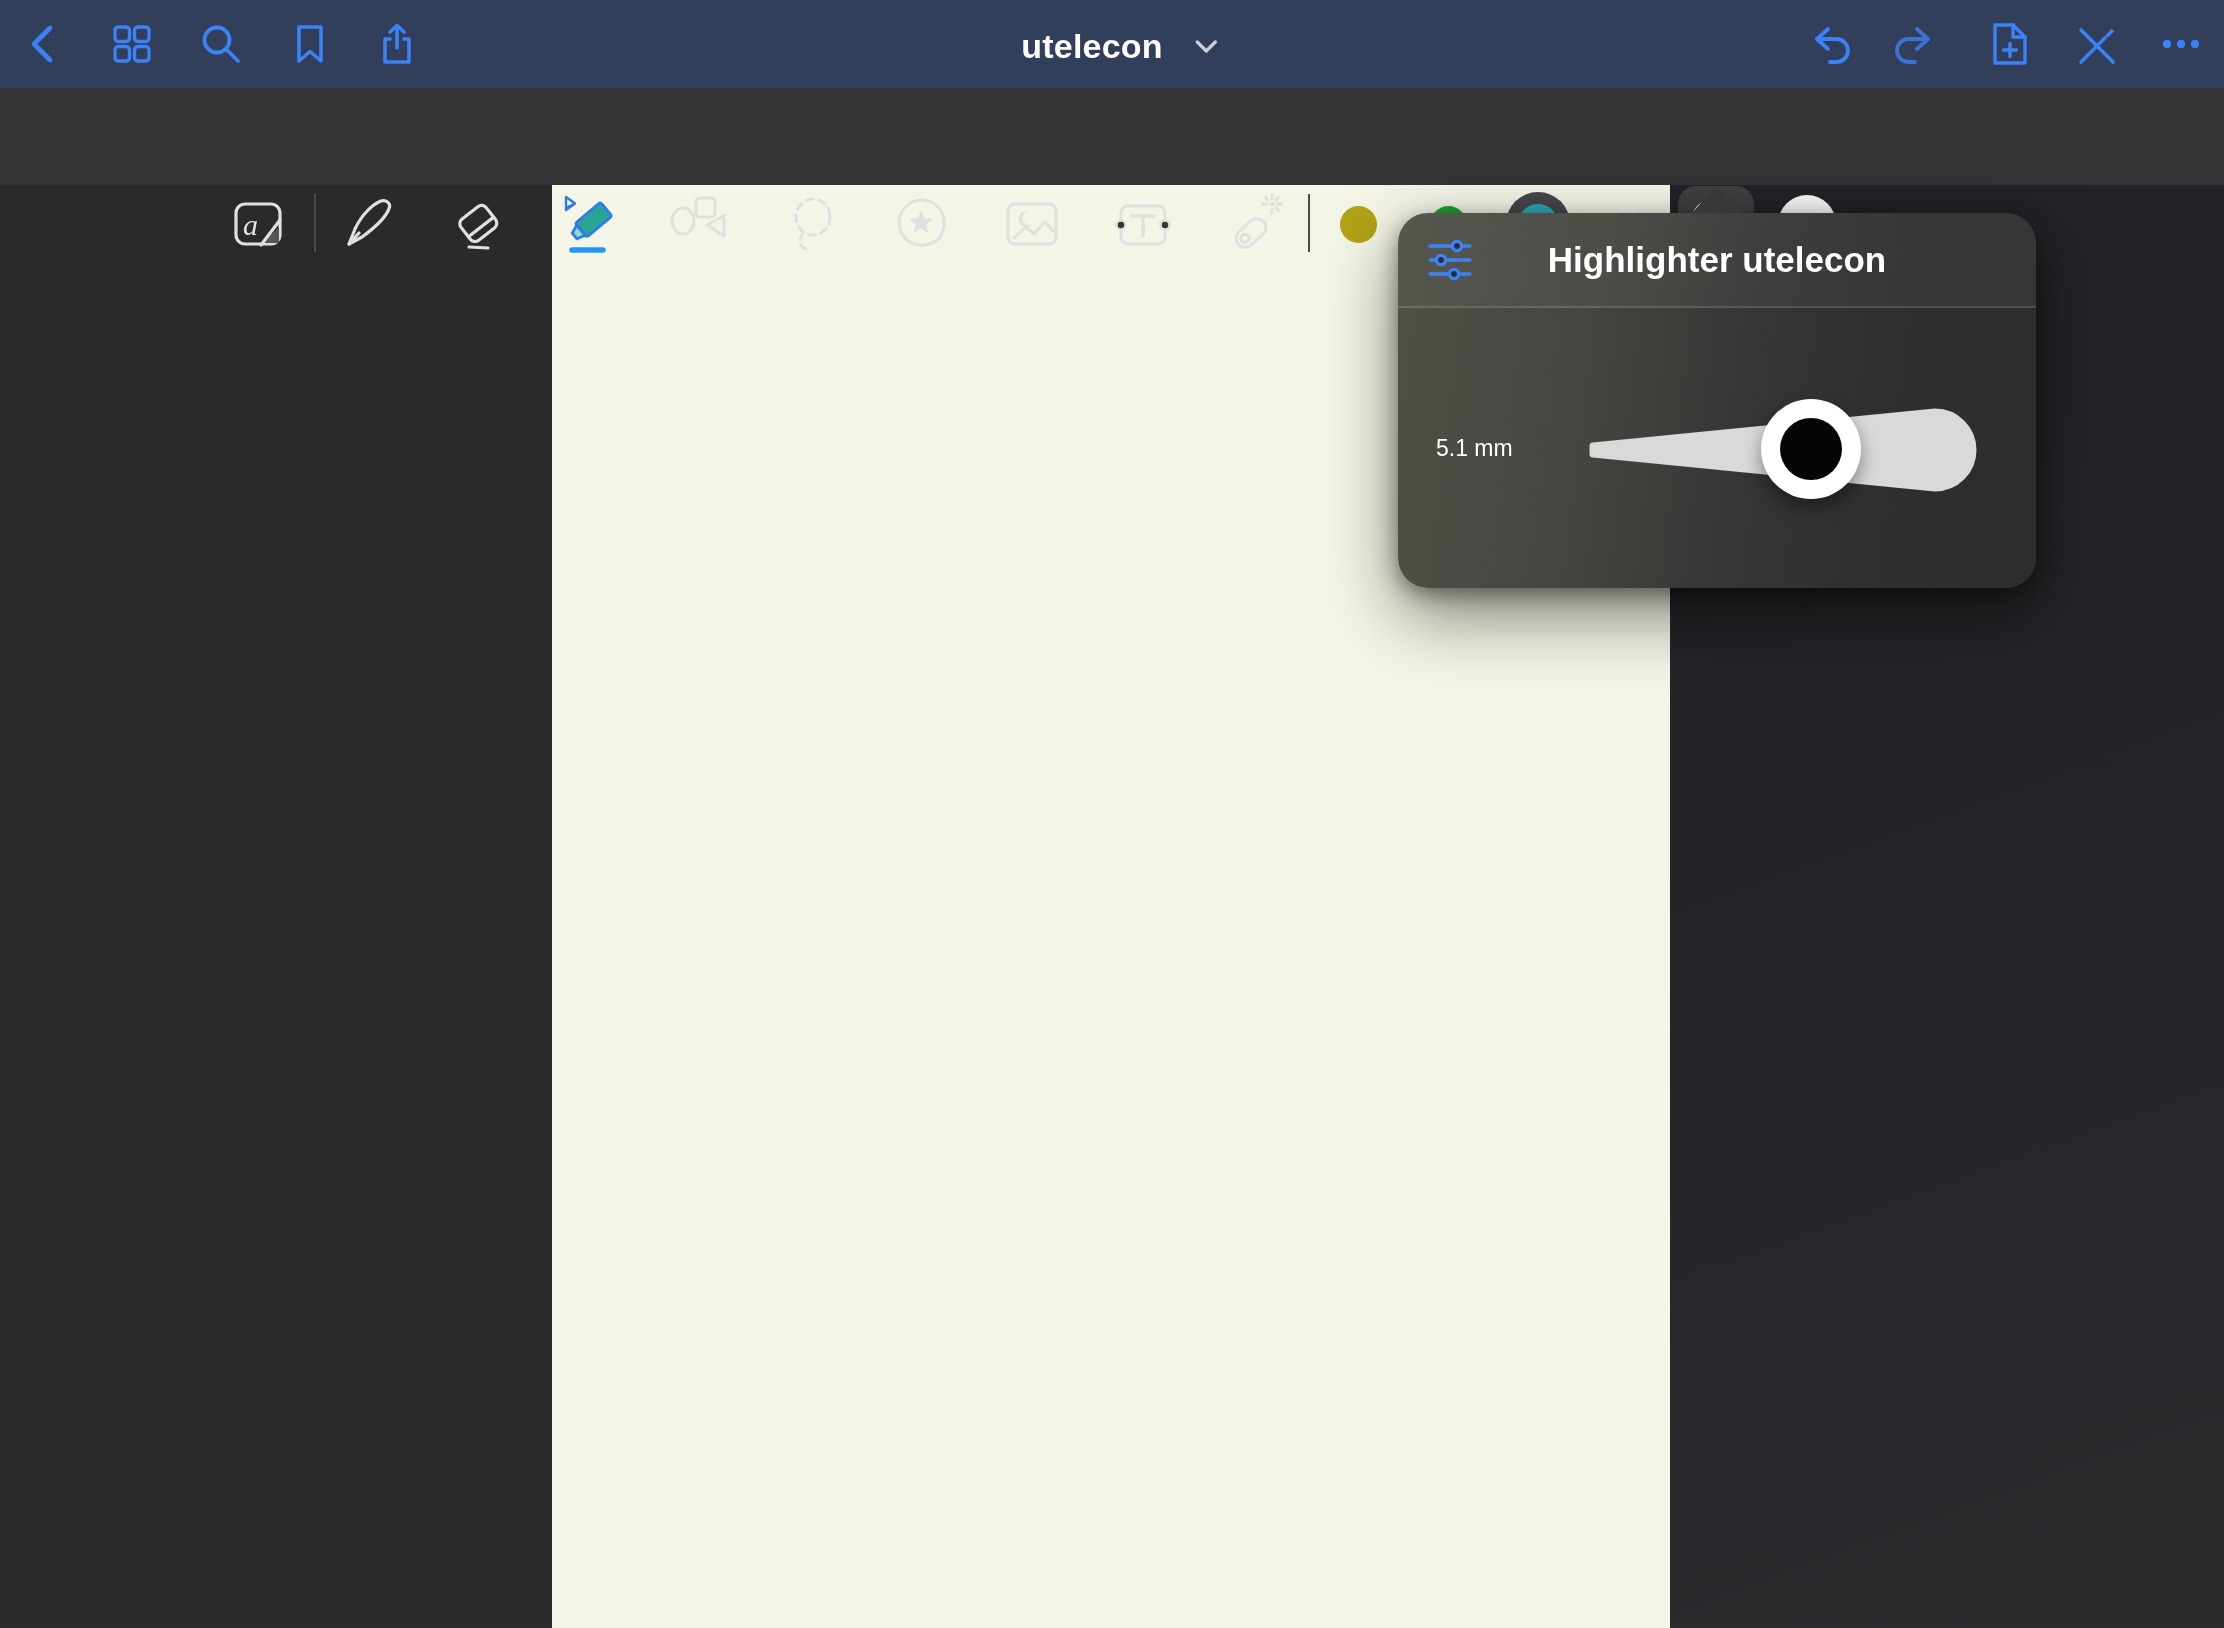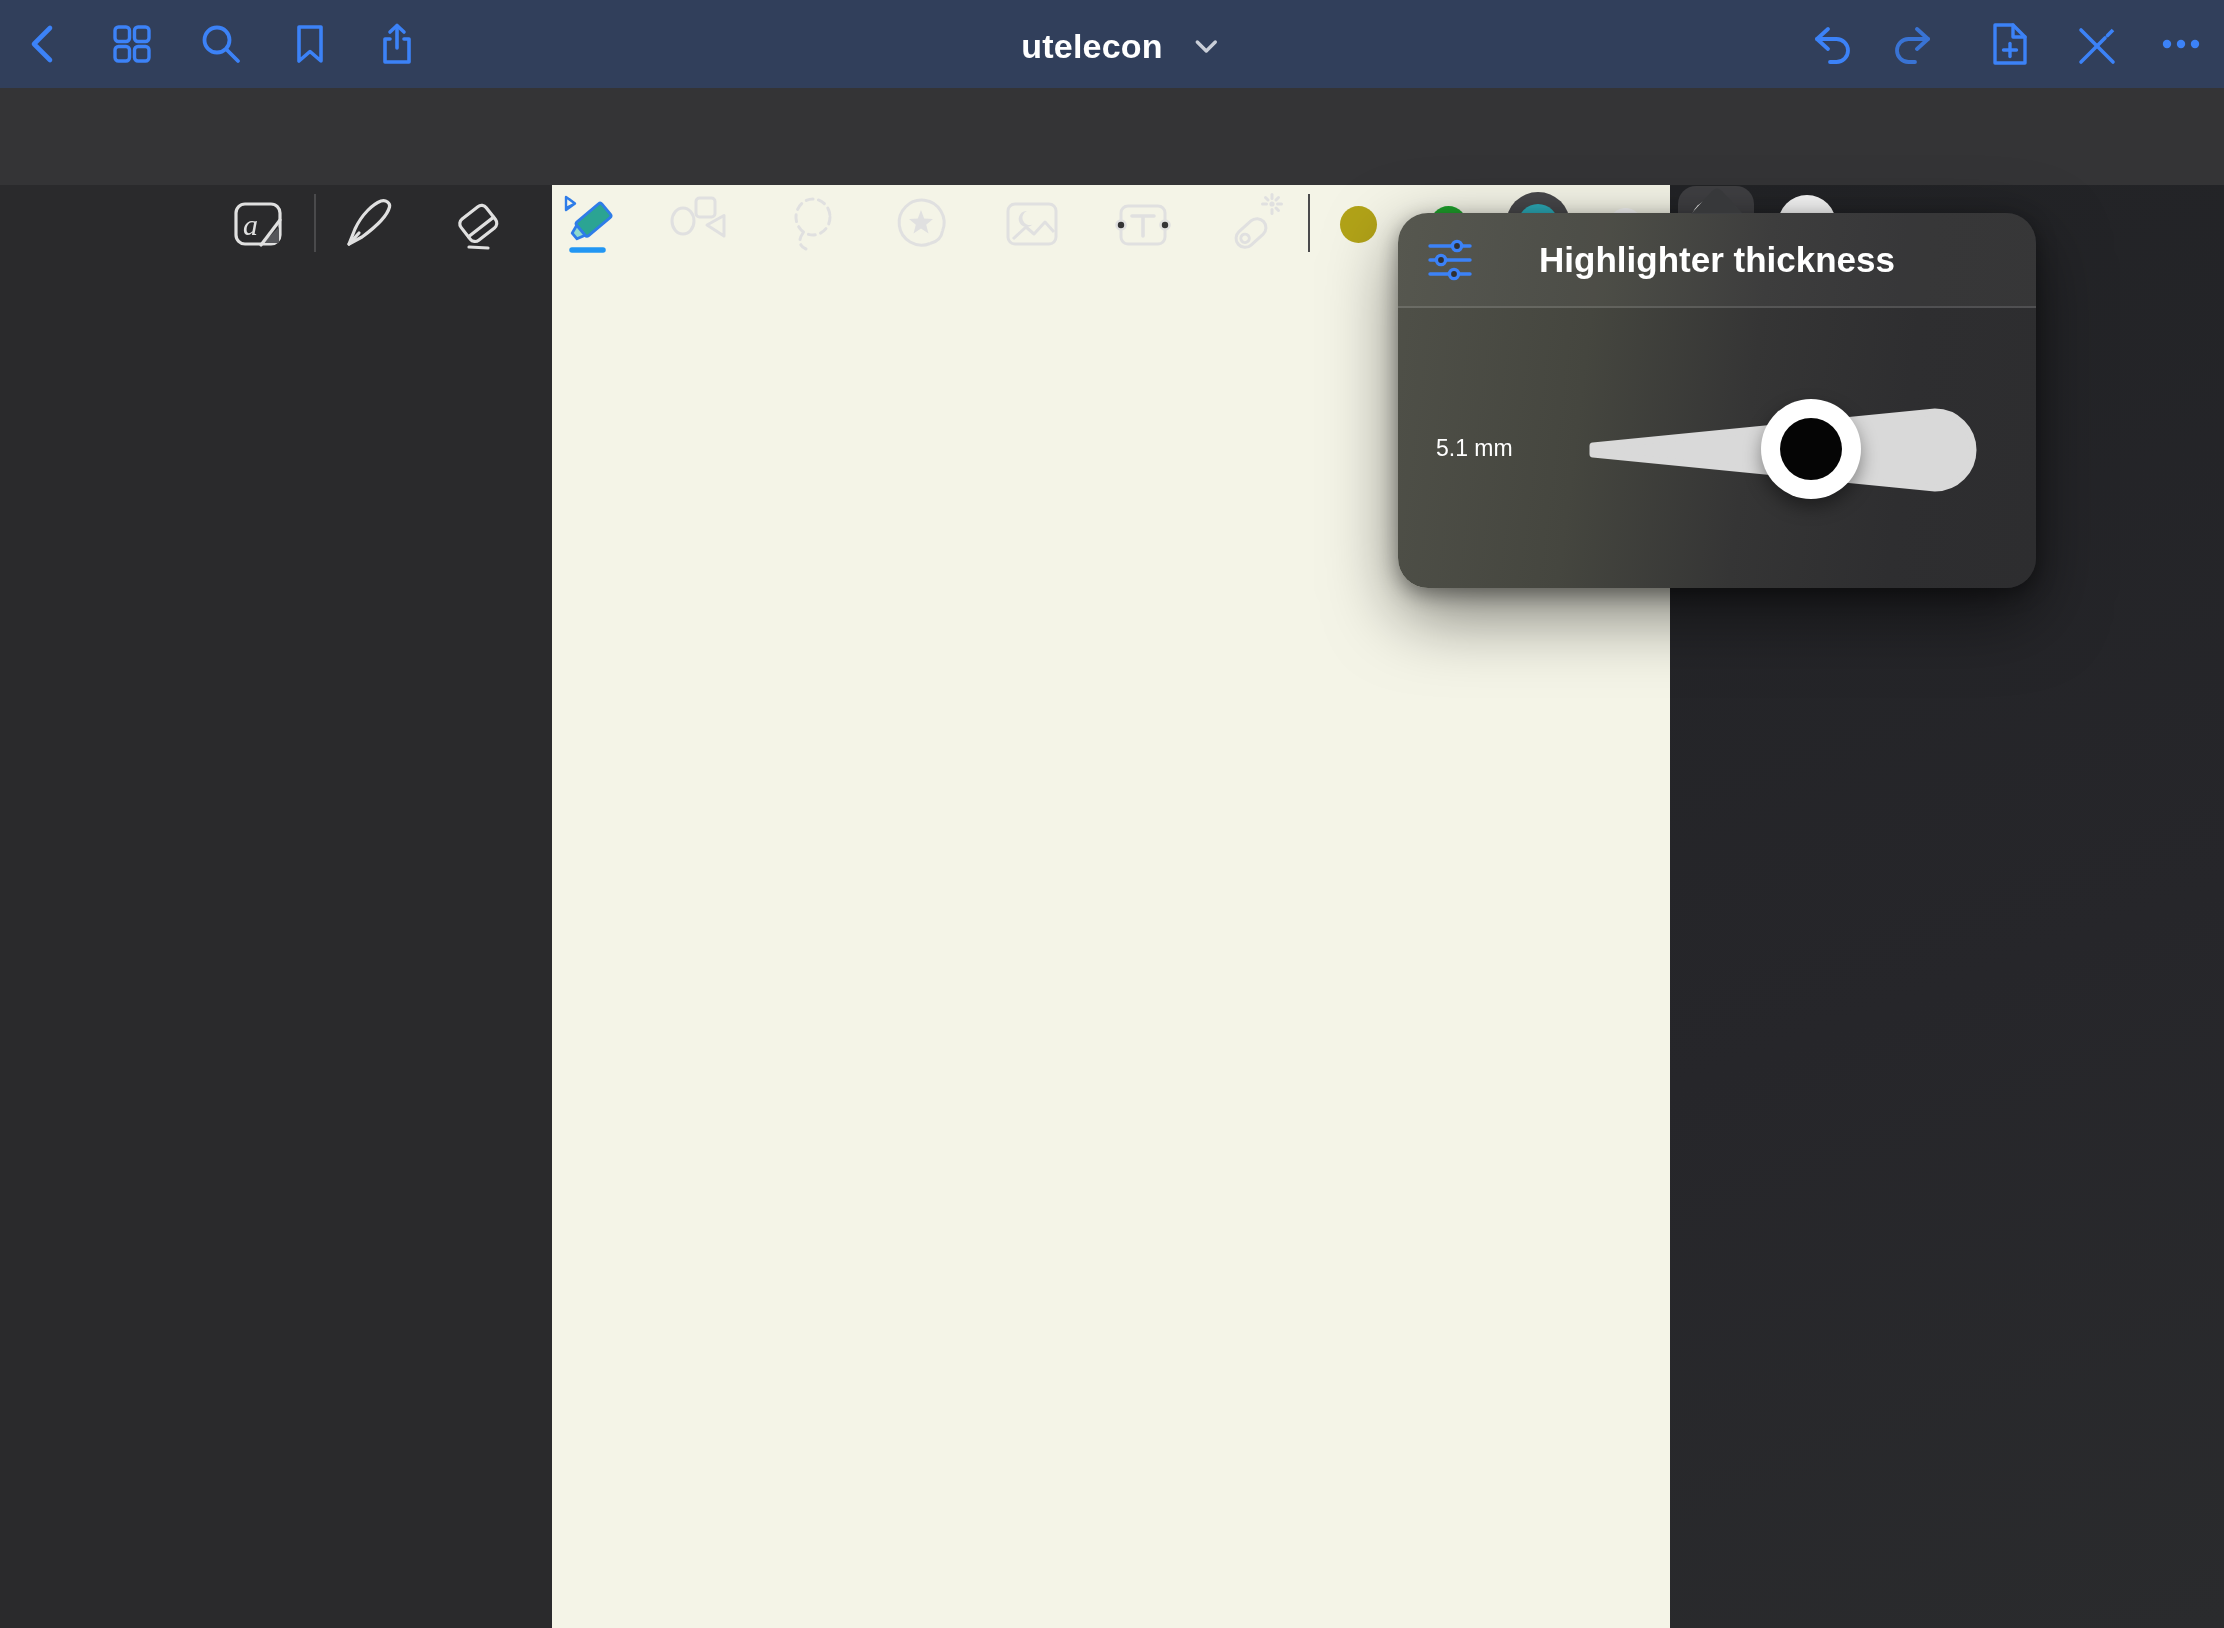--- a/index.html
+++ b/index.html
@@ -253,21 +253,21 @@
 
     <div class="pop-header">
       <svg class="pop-hicon" viewBox="0 0 48 48" stroke="#3C82F7" stroke-width="3.4" stroke-linecap="round">
         <line x1="4" y1="10" x2="44" y2="10"></line>
           <circle cx="31" cy="10" r="4.6" fill="#2F2F31"></circle>
         <line x1="4" y1="24" x2="44" y2="24"></line>
           <circle cx="15" cy="24" r="4.6" fill="#2F2F31"></circle>
         <line x1="4" y1="38" x2="44" y2="38"></line>
           <circle cx="28" cy="38" r="4.6" fill="#2F2F31"></circle>
       </svg>
-      <div class="pop-title">Highlighter thickness</div>
+      <div class="pop-title">Highlighter utelecon</div>
     </div>
 
     <div class="pop-value">5.1 mm</div>
 
     <svg class="slider-svg" width="638" height="375" viewBox="0 0 638 375">
       <path d="M195 233 L537 199 A38 38 0 0 1 537 275 L195 241 Z" fill="#D9D9D9" stroke="#D9D9D9" stroke-width="7" stroke-linejoin="round"></path>
     </svg>
 
     <div class="knob">
       <div class="in"></div>

